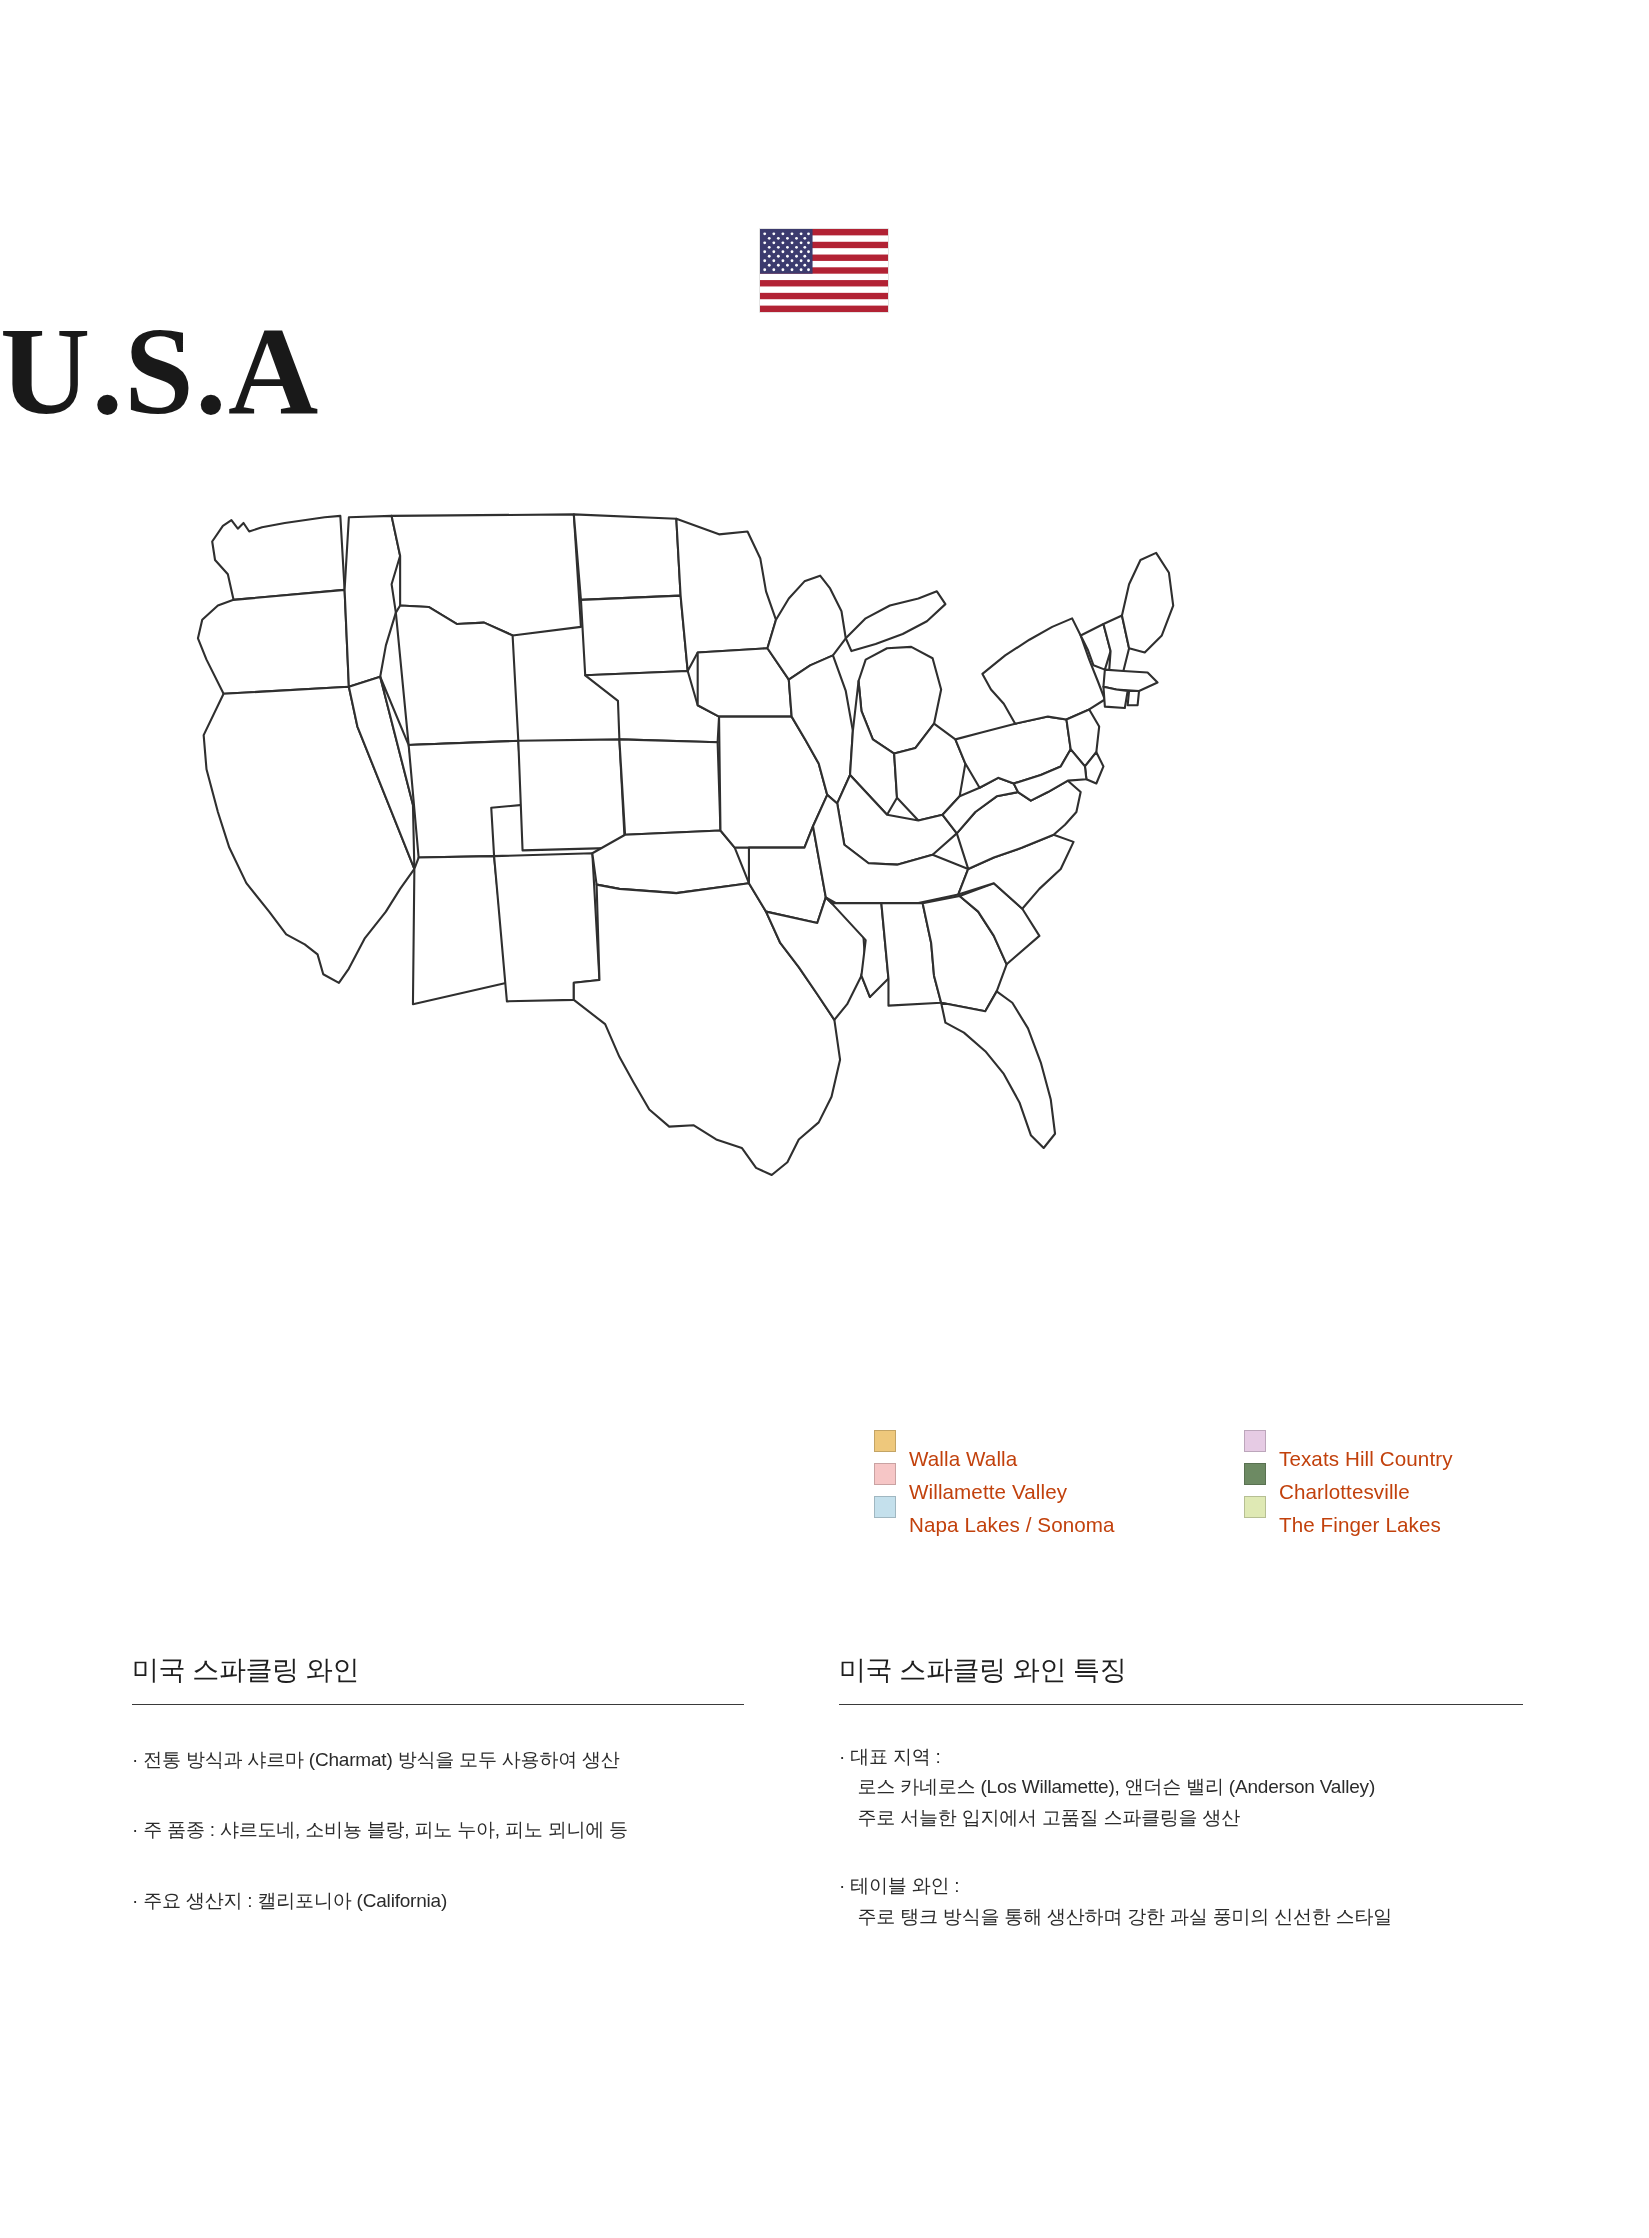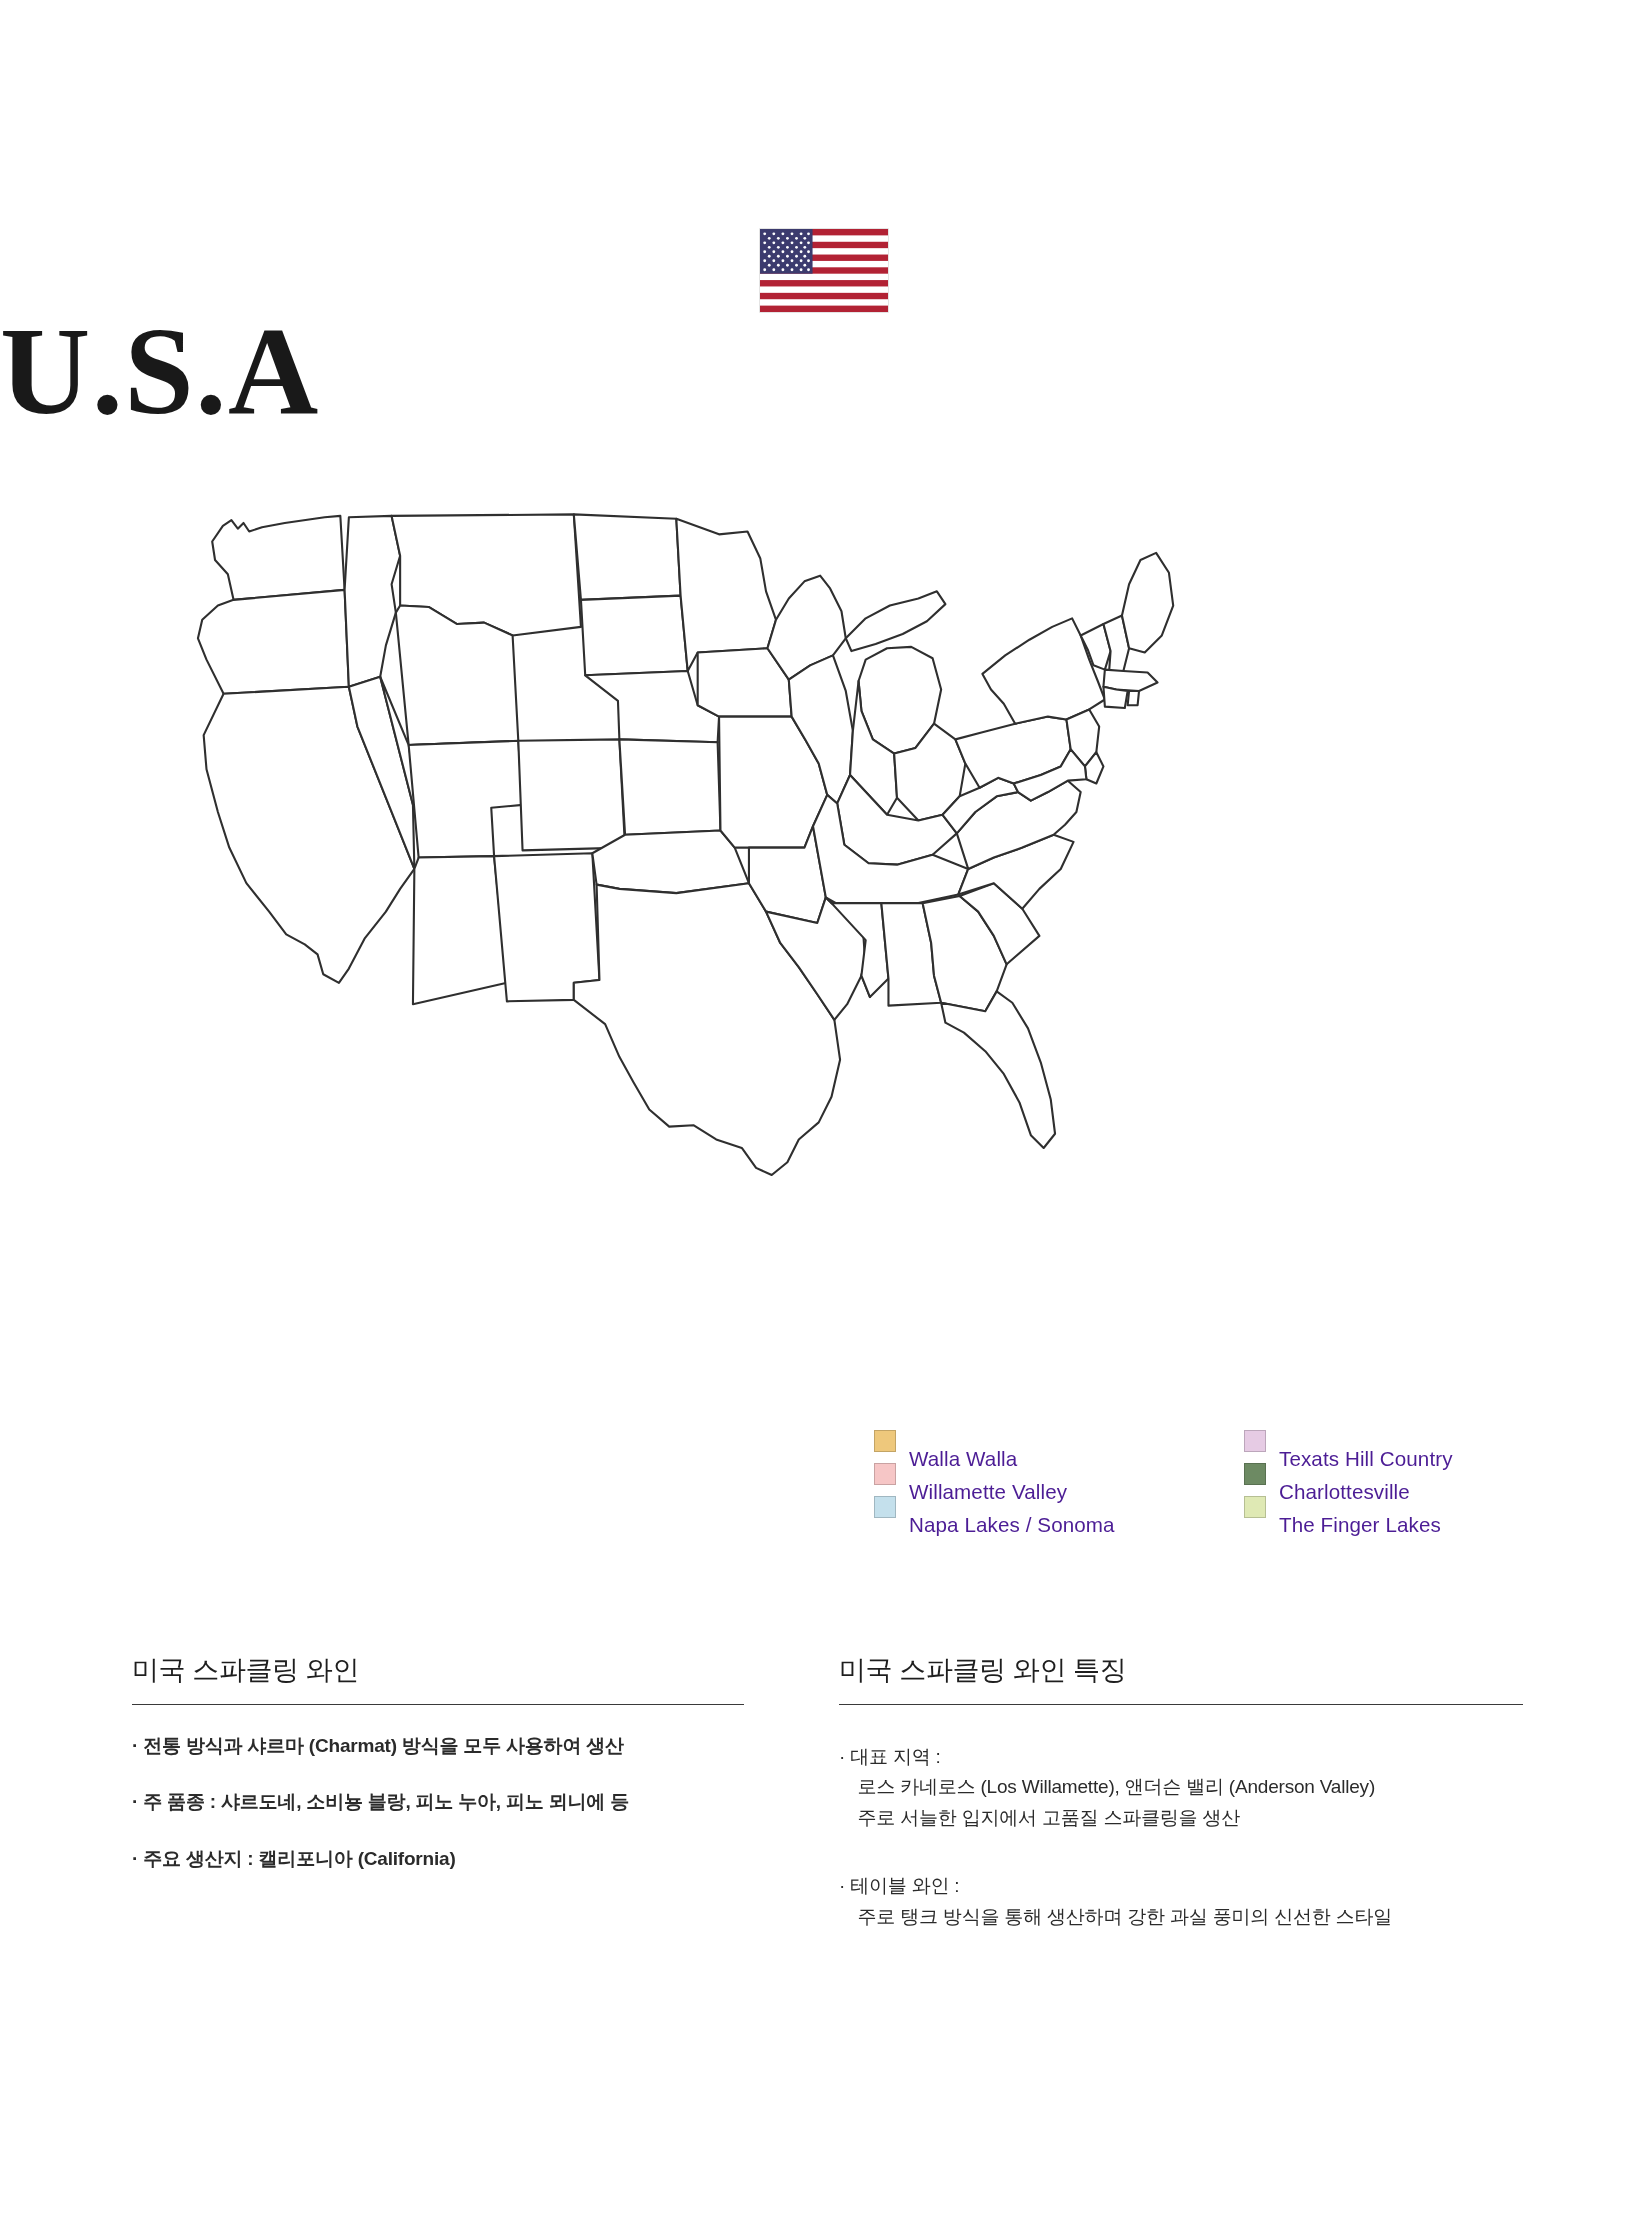--- a/index.html
+++ b/index.html
@@ -84,21 +84,21 @@
     gap: 13px;
   }
   .legend-swatch {
     width: 20px;
     height: 20px;
     border: 0.7px solid rgba(0,0,0,0.18);
     flex: 0 0 auto;
   }
   .legend-label {
     font-size: 20.6px;
-    color: #4c1d95;
+    color: #c2410c;
     letter-spacing: 0.1px;
     white-space: nowrap;
     margin-top: 36px;
   }
 
   
   .col {
     position: absolute;
     top: 1652px;
   }
@@ -125,21 +125,21 @@
     margin-top: 37px;
     font-size: 19px;
     line-height: 1.62;
     color: #2b2b2b;
     letter-spacing: -0.2px;
   }
   .bullet .sub {
     display: block;
     padding-left: 18.5px;
   }
-  #col-left .bullet { margin-top: 26px; font-weight: bold; }
+  #col-left .bullet { margin-top: 40px; }
 </style>
 </head>
 <body>
 
 <div id="flag-wrap">
   <svg id="flag" viewBox="0 0 190 120" preserveAspectRatio="none">
     <rect x="0" y="0" width="190" height="120" fill="#ffffff"></rect>
     <g fill="#b22234">
       <rect x="0" y="0" width="190" height="9.23"></rect>
       <rect x="0" y="18.46" width="190" height="9.23"></rect>

